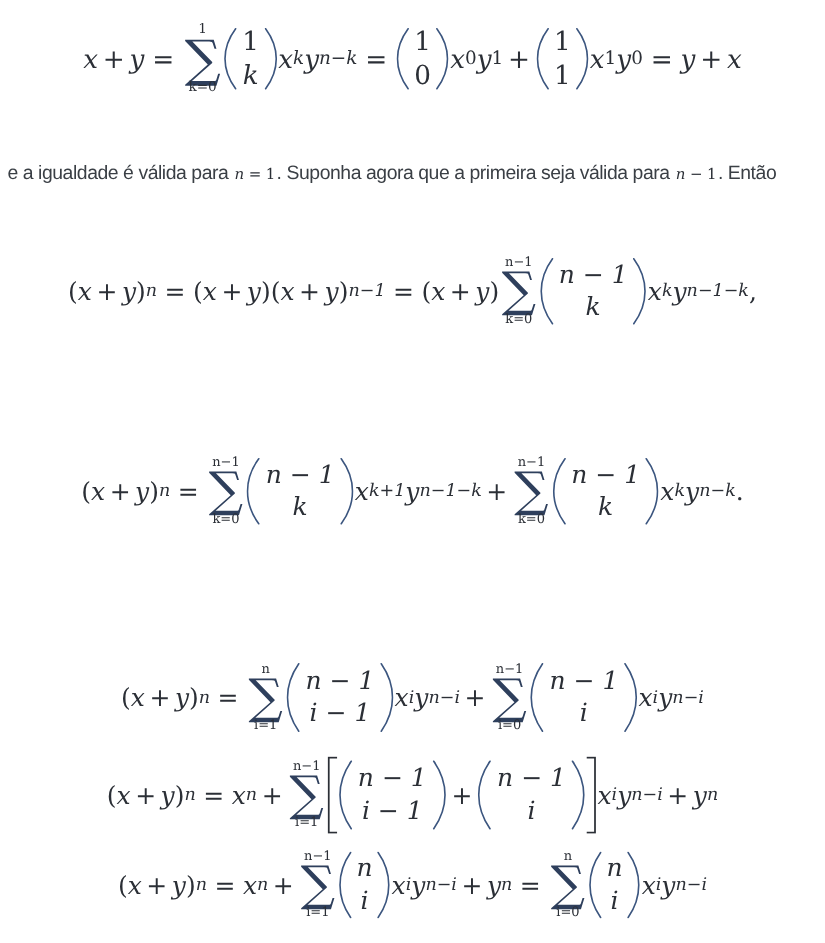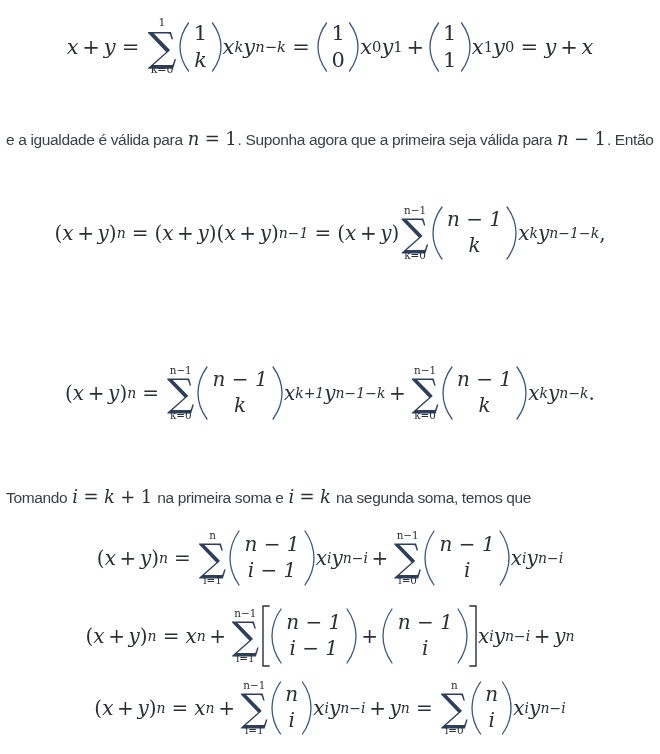--- a/index.html
+++ b/index.html
@@ -68,21 +68,21 @@
     font-family: "DejaVu Serif", "Liberation Serif", serif;
     font-style: normal;
     color: #2b2f36;
     padding: 0 0.18em;
   }
   .mo.rel { padding: 0 0.30em; }
 
   
   .inlmath {
     font-family: "DejaVu Serif", "Liberation Serif", serif;
-    font-size: 18px;
+    font-size: 12px;
     font-stretch: normal;
     letter-spacing: 0;
     color: #2b2f36;
     padding: 0 1px;
   }
   .inlmath .mi { font-style: italic; }
 
   
   sup.sp {
     font-size: 0.70em;
@@ -401,23 +401,20 @@
       <span class="grp">
         <span class="mi">x</span>
           <sup class="sp mi">k</sup>
           <span class="mi">y</span>
           <sup class="sp mi">n−k</sup>
       </span>
       <span class="mn">.</span>
     </span>
   </div>
 
-  <div class="prose" style="top:482px;">
-    <span>Tomando </span><span class="inlmath"><span class="mi">i</span><span class="mo rel">=</span><span class="mi">k</span><span class="mo rel">+</span><span class="mn">1</span></span><span> na primeira soma e </span><span class="inlmath"><span class="mi">i</span><span class="mo rel">=</span><span class="mi">k</span></span><span> na segunda soma, temos que</span>
-  </div>
 
   <div class="eq" style="top:530px; font-size:20px;">
     <span class="eqinner">
       <span class="grp">
         <span class="mn">(</span>
           <span class="mi">x</span>
           <span class="mo">+</span>
           <span class="mi">y</span>
           <span class="mn">)</span>
           <sup class="sp mi">n</sup>

